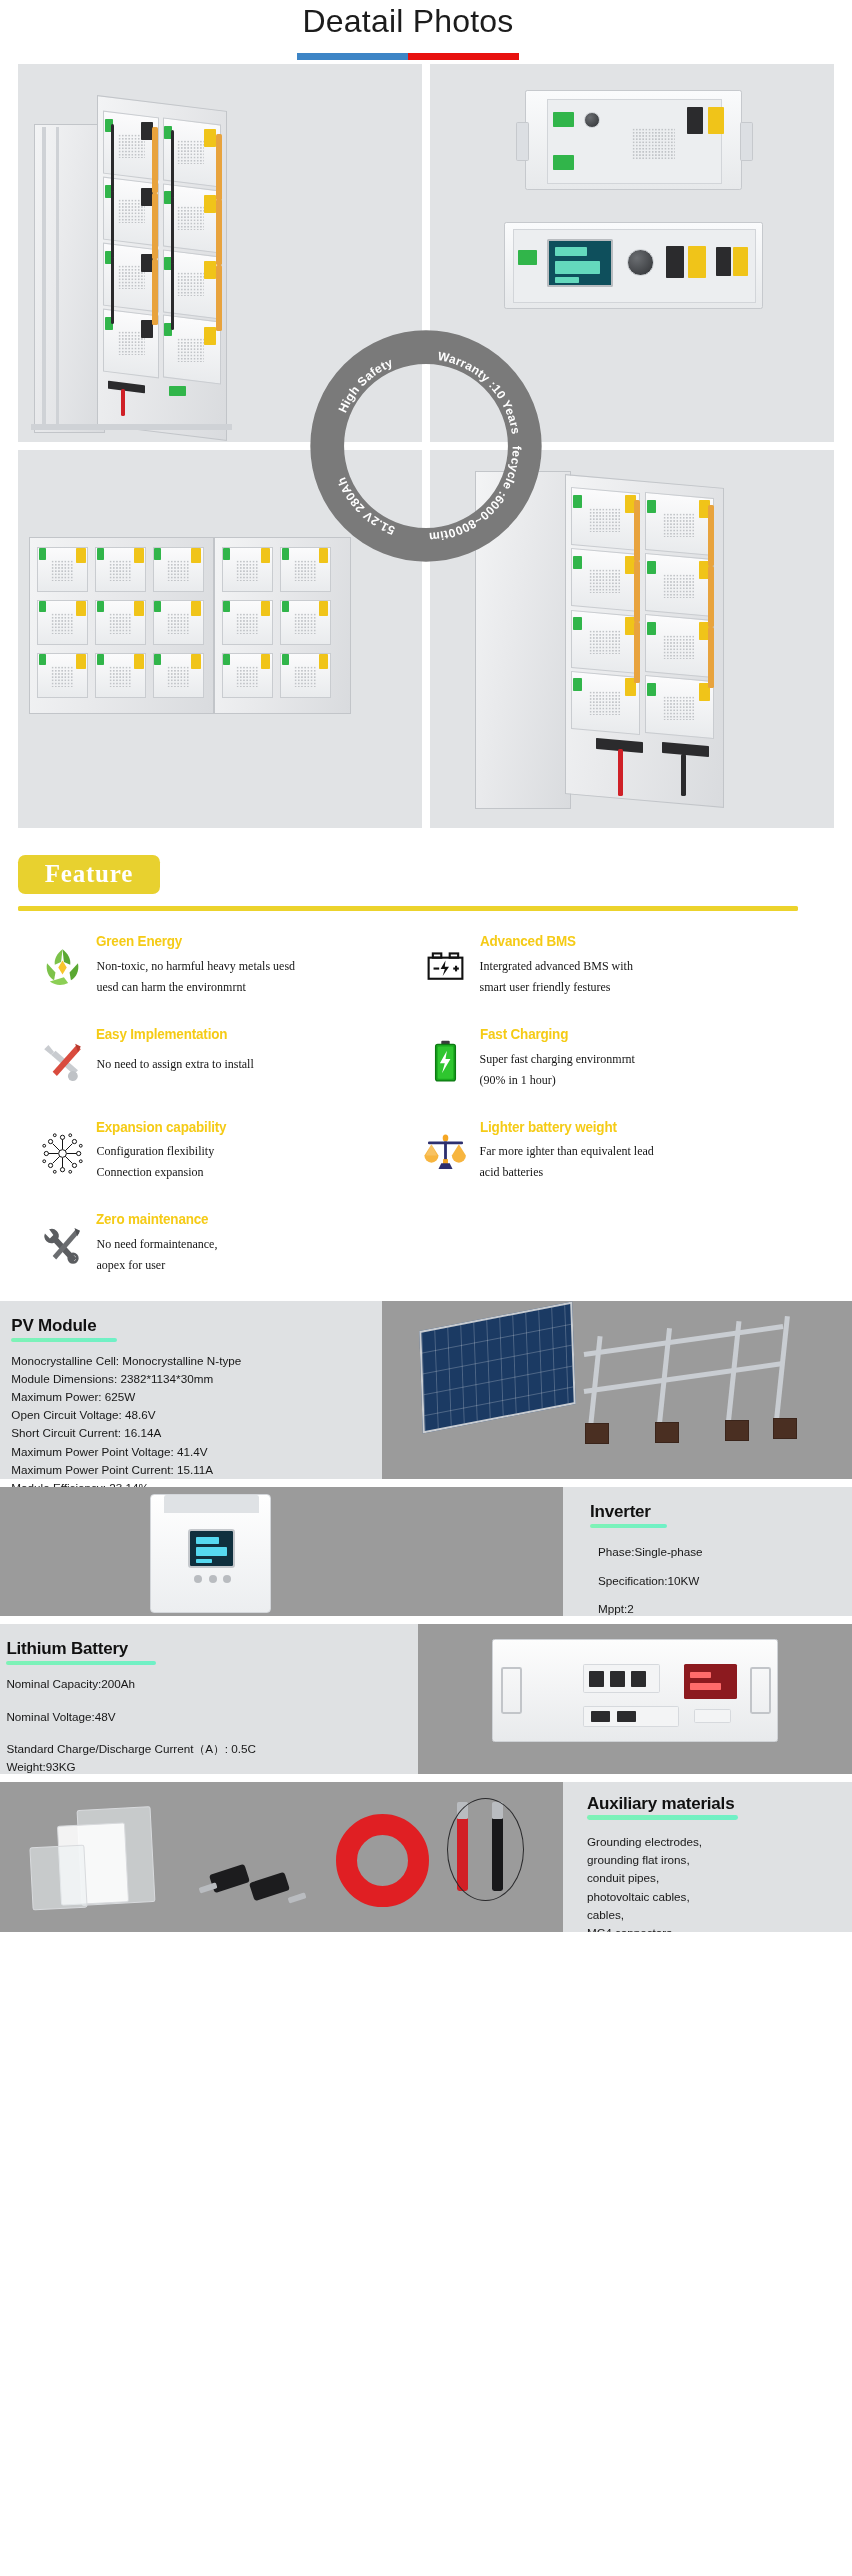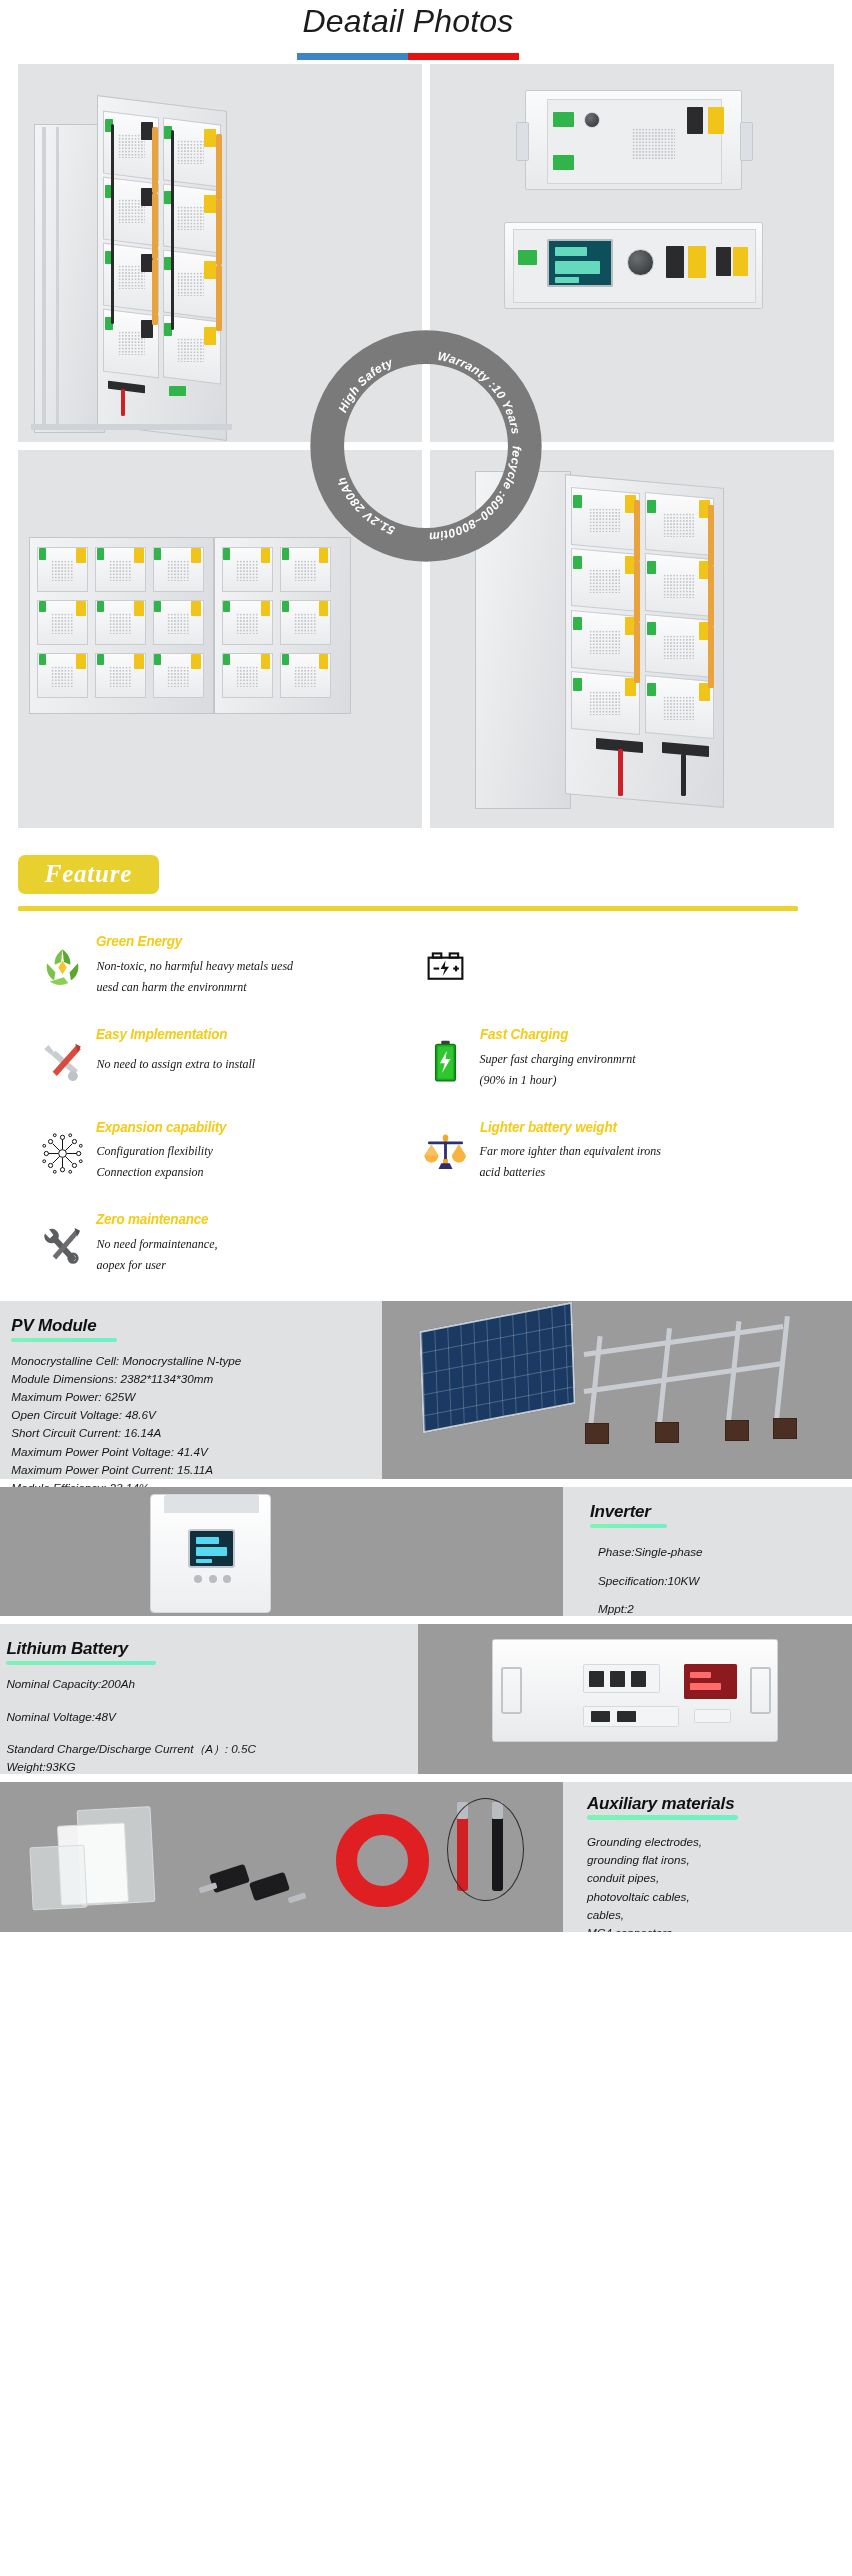--- a/index.html
+++ b/index.html
@@ -2,21 +2,21 @@
 <html style="font-size:13px"><head>
 <meta charset="utf-8">
 <style>
   * { box-sizing: border-box; margin: 0; padding: 0; }
   body {
     width: 852px;
     background: #ffffff;
     font-family: "Liberation Sans", sans-serif;
     color: #1a1a1a;
   }
-  .page { width: 816px; position: relative; font-style: italic; }
+  .page { width: 816px; position: relative; }
 
   
   .hdr { height: 64px; position: relative; }
   .hdr-title {
     position: absolute;
     left: 0; right: 0; top: 3.2px;
     text-align: center;
     font-size: 32px;
     font-weight: 400;
     letter-spacing: 0.2px;
@@ -583,20 +583,25 @@
           <svg viewBox="0 0 64 64">
             <rect x="8" y="18" width="48" height="30" fill="none" stroke="#111" stroke-width="3"></rect>
             <rect x="14" y="12" width="12" height="6" fill="none" stroke="#111" stroke-width="3"></rect>
             <rect x="38" y="12" width="12" height="6" fill="none" stroke="#111" stroke-width="3"></rect>
             <path d="M32 22 l-7 12 h6 l-3 10 9 -13 h-6 z" fill="#111"></path>
             <rect x="15" y="32" width="8" height="3" fill="#111"></rect>
             <rect x="43" y="32" width="8" height="3" fill="#111"></rect>
             <rect x="45.5" y="29.5" width="3" height="8" fill="#111"></rect>
           </svg>
         </div>
+        <div class="feat-body">
+          <div class="feat-title">Advanced BMS</div>
+          <div class="feat-line">Intergrated advanced BMS with</div>
+          <div class="feat-line">smart  user friendly festures</div>
+        </div>
       </div>
 
       <div class="feat">
         <div class="feat-ico">
           <svg viewBox="0 0 64 64">
             <path d="M12 10 l8 10 -4 4 -10 -8 z" fill="#c9ccd0"></path>
             <path d="M16 24 l32 28 6 -6 -32 -28 z" fill="#c9ccd0"></path>
             <path d="M50 48 a7 7 0 1 1 -10 8 a7 7 0 0 1 10 -8z" fill="#bfc2c6"></path>
             <path d="M52 10 l-34 38 6 6 34 -38 z" fill="#d94b3e"></path>
             <path d="M50 8 l8 4 -4 8 z" fill="#b93a2e"></path>
@@ -663,21 +668,21 @@
             <rect x="30" y="15" width="4" height="30" fill="#2d2f6e"></rect>
             <rect x="28.5" y="40" width="7" height="8" fill="#f5a623"></rect>
             <path d="M22 54 l4 -8 h12 l4 8 z" fill="#2d2f6e"></path>
             <path d="M3 19 l10 16 a9 9 0 0 1 -20 0 z" transform="translate(9,0)" fill="#f7b53f"></path>
             <path d="M51 19 l10 16 a9 9 0 0 1 -20 0 z" transform="translate(0,0)" fill="#f7b53f"></path>
             <path d="M12 19 l-8 16 h16 z" fill="#ffffff" opacity=".18"></path>
           </svg>
         </div>
         <div class="feat-body">
           <div class="feat-title">Lighter battery weight</div>
-          <div class="feat-line">Far more ighter than equivalent irons</div>
+          <div class="feat-line">Far more ighter than equivalent lead</div>
           <div class="feat-line">acid batteries</div>
         </div>
       </div>
 
       <div class="feat">
         <div class="feat-ico">
           <svg viewBox="0 0 64 64">
             <path d="M13 9 a10 10 0 0 1 13 13 l26 28 -6 6 -26 -28 a10 10 0 0 1 -13 -13 l7 7 5 -5 z" fill="#5b5d60"></path>
             <path d="M51 9 l-33 38 5 5 33 -38 z" fill="#6b6d70"></path>
             <path d="M49 7 l8 4 -4 8 z" fill="#4e5053"></path>

